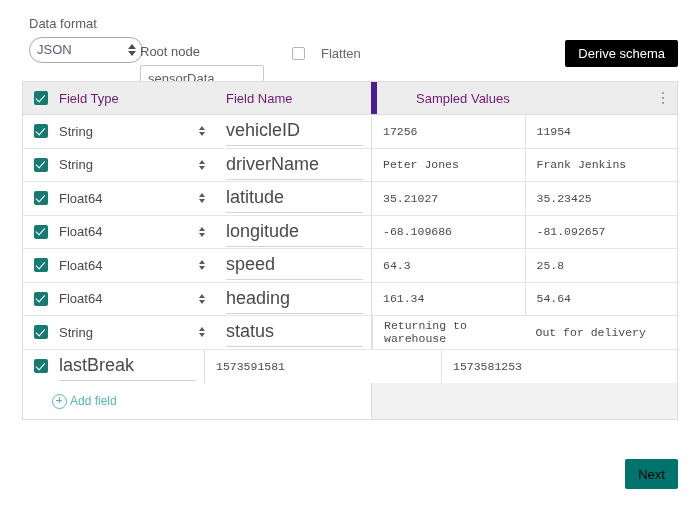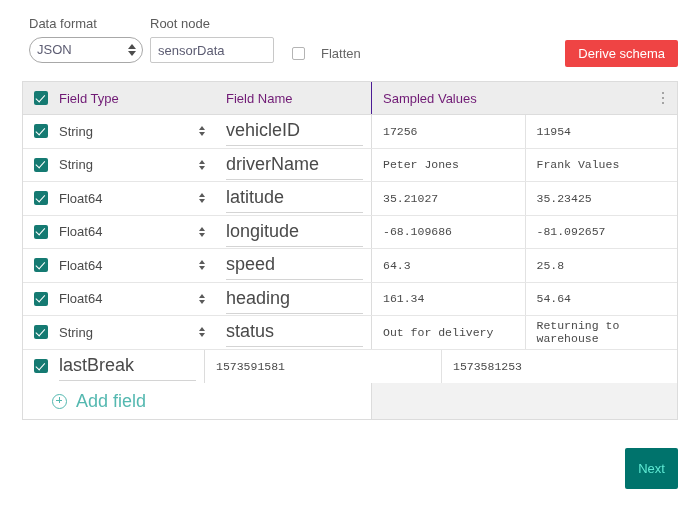--- a/index.html
+++ b/index.html
@@ -31,21 +31,21 @@
   }
   .field-label {
     font-size: 13px;
     color: #5b5b5b;
     display: block;
     margin-bottom: 6px;
     line-height: 15px;
     white-space: nowrap;
   }
   .group-format { left: 7px; width: 114px; }
-  .group-root   { left: 128px; width: 124px; }
+  .group-root   { left: 118px; width: 124px; margin-top: 28px; }
 
   select.format-select {
     -webkit-appearance: none;
     appearance: none;
     width: 114px;
     height: 26px;
     border: 1px solid #a8a8a8;
     border-radius: 13px;
     background: #ffffff;
     color: #5c5c72;
@@ -111,21 +111,21 @@
     font-size: 13px;
     color: #666666;
   }
 
   .btn-derive {
     position: absolute;
     right: 0;
     top: 24px;
     height: 27px;
     padding: 0 13px;
-    background: #ef4444;
+    background: #000000;
     color: #ffffff;
     border: none;
     border-radius: 2px;
     font-family: "Liberation Sans", sans-serif;
     font-size: 13px;
     line-height: 27px;
     cursor: default;
   }
 
   
@@ -187,21 +187,21 @@
     font-family: "Liberation Mono", monospace;
     font-size: 11.5px;
     color: #4a4a4a;
   }
   .c-sample.second { border-left: 1px solid #e2e2e2; }
 
   .head-label {
     font-size: 13px;
     color: #701a75;
   }
-  .head-row .c-samples { border-left: 1px solid #4c1d95; }
+  .head-row .c-samples { border-left: 6px solid #4c1d95; padding-left: 28px; }
   .head-samples-inner {
     flex: 1;
     display: flex;
     align-items: center;
     justify-content: space-between;
     padding: 0 13px 0 11px;
   }
 
   .cb-on {
     width: 14px;
@@ -285,23 +285,23 @@
   }
   .addrow .right {
     flex: 1;
     background: #f2f2f2;
     border-left: 1px solid #dcdcdc;
     box-sizing: border-box;
   }
   .add-field-btn {
     display: flex;
     align-items: center;
-    gap: 9px;
+    gap: 3px;
     color: #54b8b0;
-    font-size: 18px;
+    font-size: 12px;
     cursor: pointer;
   }
   .plus-circle {
     width: 13px;
     height: 13px;
     border: 1px solid #54b8b0;
     border-radius: 50%;
     position: relative;
     flex: none;
   }
@@ -316,23 +316,23 @@
   .plus-circle::after {
     left: 5.5px; top: 2.5px; width: 1px; height: 6px;
   }
 
   
   .btn-next {
     position: absolute;
     right: 22px;
     bottom: 18px;
     width: 53px;
-    height: 41px;
+    height: 30px;
     background: #00736c;
-    color: #5eead4;
+    color: #000000;
     border: none;
     border-radius: 2px;
     font-family: "Liberation Sans", sans-serif;
     font-size: 13px;
     cursor: pointer;
   }
 </style>
 </head>
 <body>
 
@@ -417,21 +417,21 @@
           <span class="type-stepper">
             <span class="stp-up"></span>
             <span class="stp-dn"></span>
           </span>
         </div>
         <div class="c-name">
           <input class="name-input" type="text" value="driverName" style="">
         </div>
         <div class="c-samples">
           <div class="c-sample">Peter Jones</div>
-          <div class="c-sample second">Frank Values</div>
+          <div class="c-sample second">Frank Jenkins</div>
         </div>
       </div>
       <div class="row">
         <div class="c-check">
           <span class="cb-on"></span>
         </div>
         <div class="c-type">
           <span class="type-text">Float64</span>
           <span class="type-stepper">
             <span class="stp-up"></span>
@@ -511,22 +511,22 @@
           <span class="type-text">String</span>
           <span class="type-stepper">
             <span class="stp-up"></span>
             <span class="stp-dn"></span>
           </span>
         </div>
         <div class="c-name">
           <input class="name-input" type="text" value="status" style="">
         </div>
         <div class="c-samples">
+          <div class="c-sample second">Returning to warehouse</div>
           <div class="c-sample">Out for delivery</div>
-          <div class="c-sample second">Returning to warehouse</div>
         </div>
       </div>
       <div class="row">
         <div class="c-check">
           <span class="cb-on"></span>
         </div>
         <div class="c-name">
           <input class="name-input" type="text" value="lastBreak" style="">
         </div>
         <div class="c-samples">

